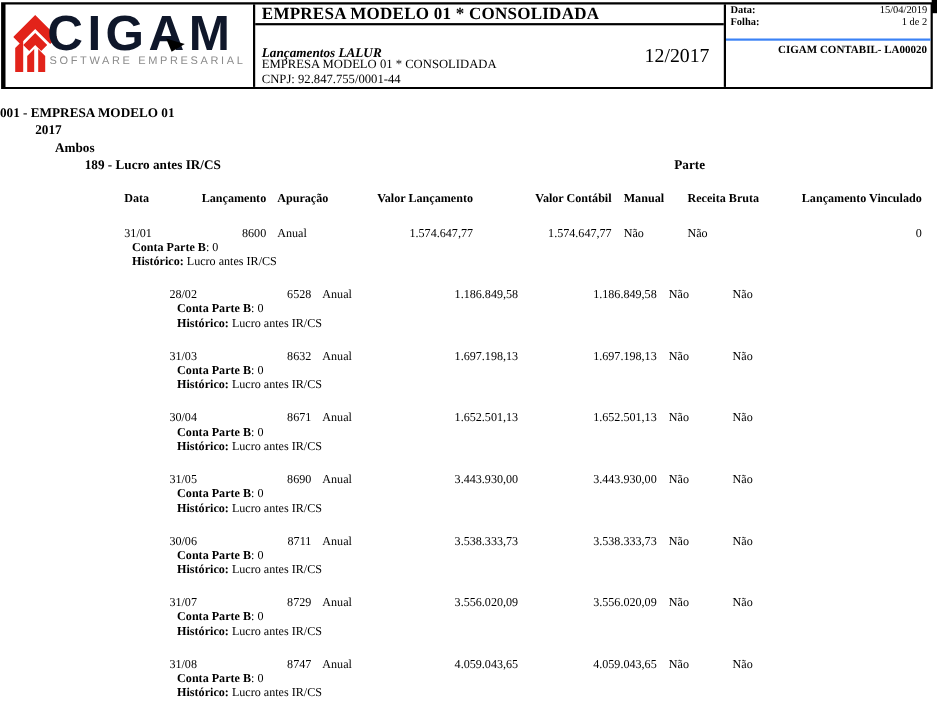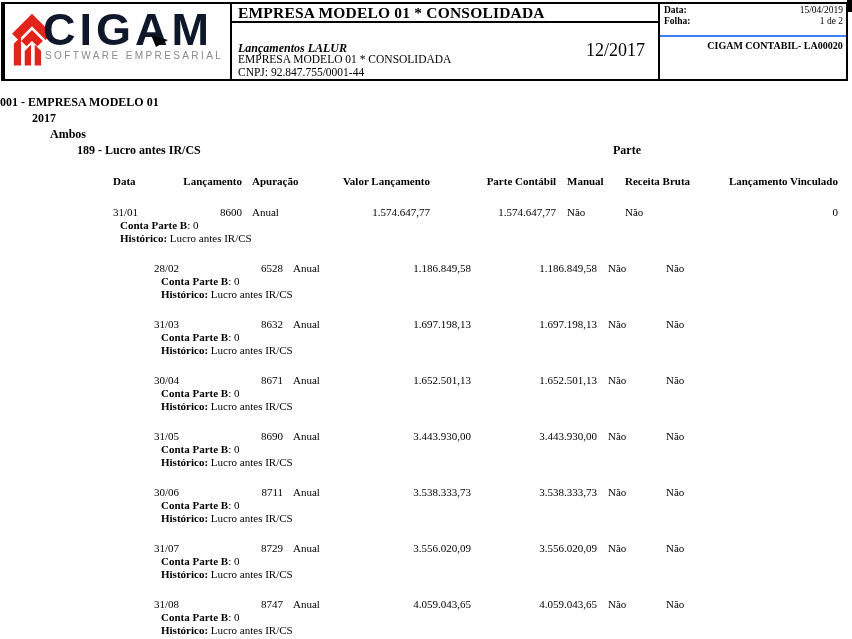--- a/index.html
+++ b/index.html
@@ -129,21 +129,21 @@
       <span>189 - Lucro antes IR/CS</span>
       <span class="account-nature">Parte</span>
     </div>
 
     <div class="tbl">
       <div class="grid thead">
         <span class="c1">Data</span>
         <span class="c2">Lançamento</span>
         <span class="c3">Apuração</span>
         <span class="c4">Valor Lançamento</span>
-        <span class="c5">Parte Contábil</span>
+        <span class="c5">Valor Contábil</span>
         <span class="c6">Manual</span>
         <span class="c7">Receita Bruta</span>
         <span class="c8">Lançamento Vinculado</span>
       </div>
 
       <div id="table-rows">
   <div class="row">
     <div class="grid">
       <span class="c1">31/01</span>
       <span class="c2">8600</span>

